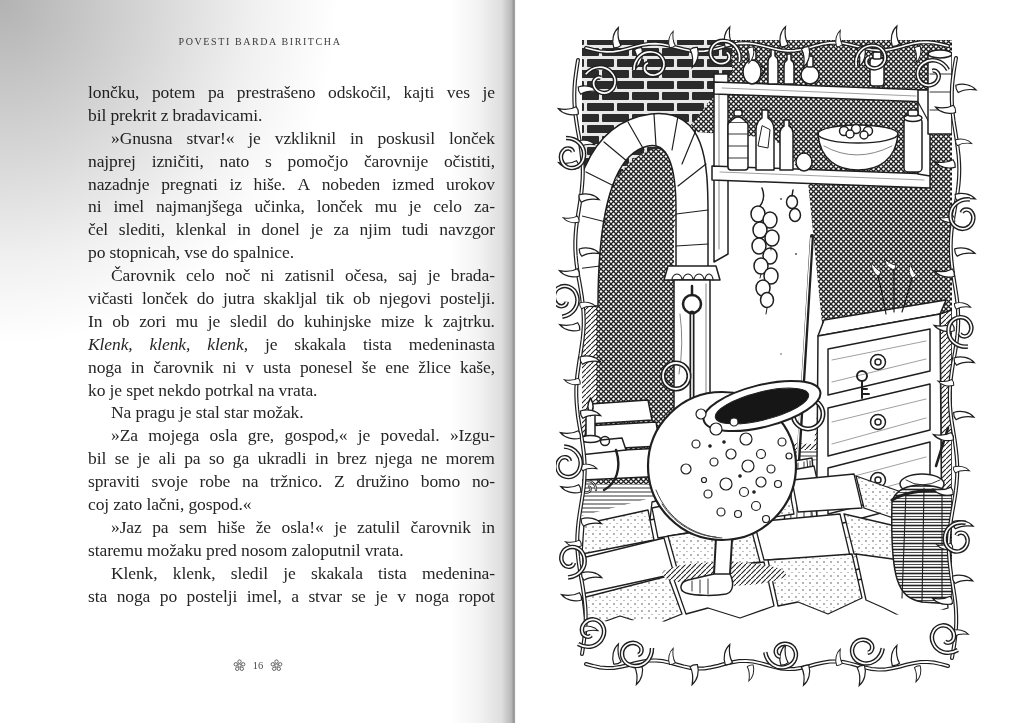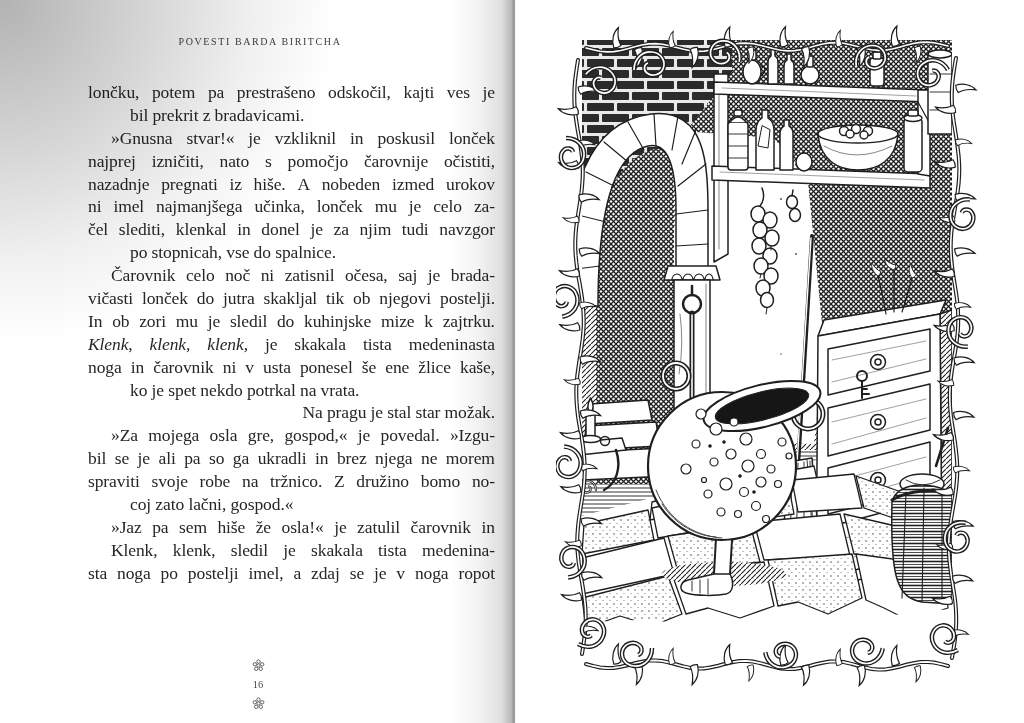--- a/index.html
+++ b/index.html
@@ -4,25 +4,25 @@
 <style>
   html,body{margin:0;padding:0;}
   body{width:1024px;height:723px;background:#ffffff;overflow:hidden;position:relative;
        font-family:"Liberation Serif", serif;}
   .running-header{position:absolute;left:60px;top:36px;width:400px;text-align:center;
        font-size:10px;letter-spacing:1.6px;color:#3f3f3f;}
   .text-column{position:absolute;left:88px;top:81px;width:407px;font-size:17.5px;
        color:#262626;letter-spacing:-0.1px;}
   .line{height:22.9px;line-height:22.9px;display:flex;justify-content:space-between;overflow:visible;}
   .line span{white-space:pre;}
-  .line.nf{display:block;margin-left:42px;}
-  .line.ind{padding-left:23px;text-align:right;}
+  .line.nf{display:block;}
+  .line.ind{padding-left:23px;}
   .it{font-style:italic;}
   .page-footer{position:absolute;left:158px;top:659px;width:200px;display:flex;
-       align-items:center;justify-content:center;gap:7px;color:#4a4a4a;font-size:10.5px;flex-direction:column;}
+       align-items:center;justify-content:center;gap:7px;color:#4a4a4a;font-size:10.5px;}
   .gutter-shadow{position:absolute;left:450px;top:0;width:66px;height:723px;pointer-events:none;
        background:linear-gradient(90deg, rgba(0,0,0,0) 0%, rgba(0,0,0,0.05) 45%,
        rgba(0,0,0,0.13) 78%, rgba(0,0,0,0.28) 93%, rgba(0,0,0,0.45) 97.5%,
        rgba(0,0,0,0.08) 98.6%, rgba(0,0,0,0) 100%);}
   .corner-shade{position:absolute;left:0;top:0;width:470px;height:500px;pointer-events:none;
        background:radial-gradient(ellipse 470px 480px at 0% 0%, rgba(0,0,0,0.30) 0%,
        rgba(0,0,0,0.16) 32%, rgba(0,0,0,0.06) 54%, rgba(0,0,0,0) 72%);}
   .illu{position:absolute;left:556px;top:14px;}
   .orn{display:block;}
 </style>
@@ -196,37 +196,38 @@
       <span>pa</span>
       <span>sem</span>
       <span>hiše</span>
       <span>že</span>
       <span>osla!«</span>
       <span>je</span>
       <span>zatulil</span>
       <span>čarovnik</span>
       <span>in</span>
     </div>
+    <div class="line nf"><span>staremu možaku pred nosom zaloputnil vrata.</span></div>
     <div class="line ind">
       <span>Klenk,</span>
       <span>klenk,</span>
       <span>sledil</span>
       <span>je</span>
       <span>skakala</span>
       <span>tista</span>
       <span>medenina-</span>
     </div>
     <div class="line">
       <span>sta</span>
       <span>noga</span>
       <span>po</span>
       <span>postelji</span>
       <span>imel,</span>
       <span>a</span>
-      <span>zdaj</span>
+      <span>stvar</span>
       <span>se</span>
       <span>je</span>
       <span>v</span>
       <span>noga</span>
       <span>ropot</span>
     </div>
   </div>
 
 <div class="page-footer">
   <svg class="orn" width="13" height="13" viewBox="0 0 13 13">

